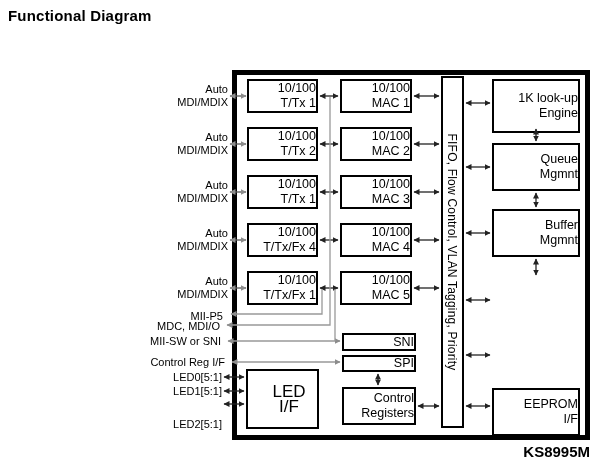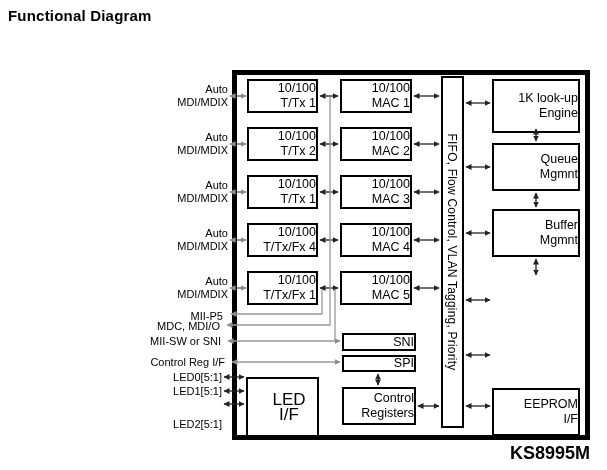--- a/index.html
+++ b/index.html
@@ -17,22 +17,22 @@
   }
   .phy{left:247px;width:71px;height:34px;}
   .mac{left:340px;width:72px;height:34px;}
   .rgt{left:492px;width:88px;}
   #fifo-bar{left:441px;top:76px;width:23px;height:352px;border:2px solid #000;box-sizing:border-box;background:#fff;z-index:2;}
   #fifo-label{
     left:463px;top:76px;width:352px;height:22px;transform:rotate(90deg);transform-origin:0 0;
     font-size:12px;line-height:22px;text-align:center;letter-spacing:0.2px;z-index:3;
   }
   .ctr{left:342px;width:74px;}
-  #led-if{left:246px;top:369px;width:73px;height:60px;font-size:17px;margin-top:8px;}
-  #chip-label{left:430px;top:443px;width:160px;text-align:right;font-size:18px;font-weight:bold;}
+  #led-if{left:246px;top:369px;width:73px;height:60px;font-size:17px;}
+  #chip-label{left:430px;top:443px;width:160px;text-align:right;font-size:15px;font-weight:bold;}
   .port-label{right:379px;width:110px;text-align:right;font-size:11px;line-height:13px;z-index:2;}
   .pin-label{width:130px;text-align:right;font-size:11px;line-height:13px;z-index:2;}
   svg.wires{position:absolute;left:0;top:0;z-index:4;pointer-events:none;}
 </style>
 </head>
 <body>
 
 <div id="canvas">
 
   <div id="page-title" class="abs">Functional Diagram</div>

